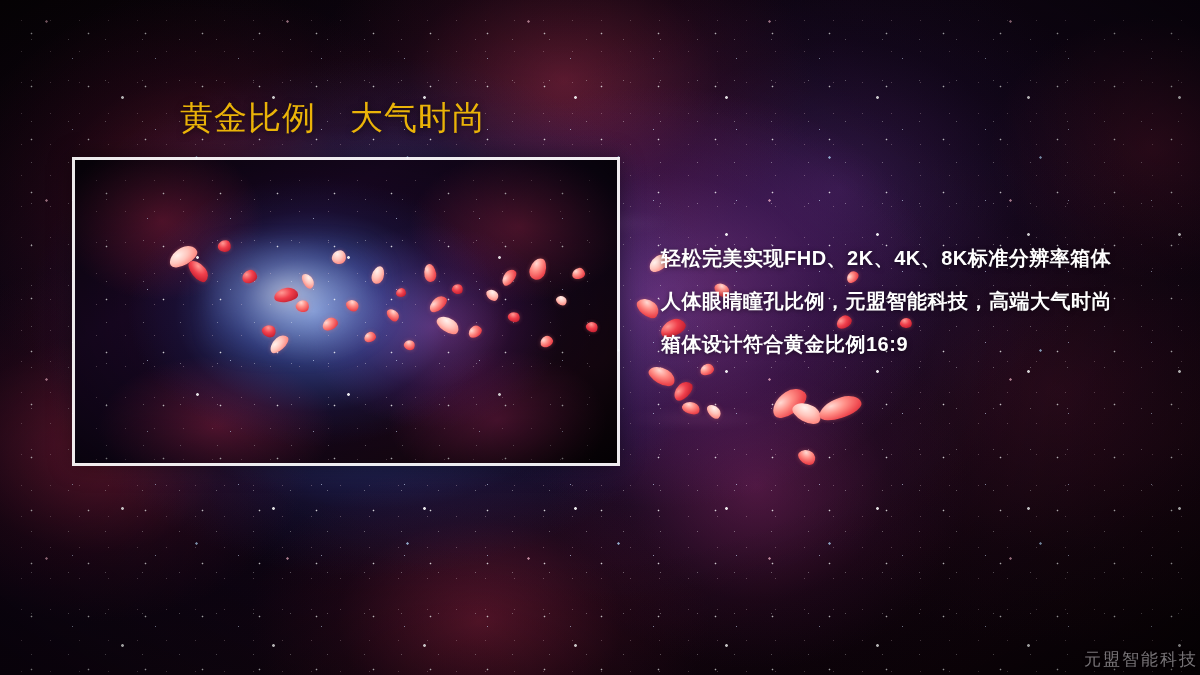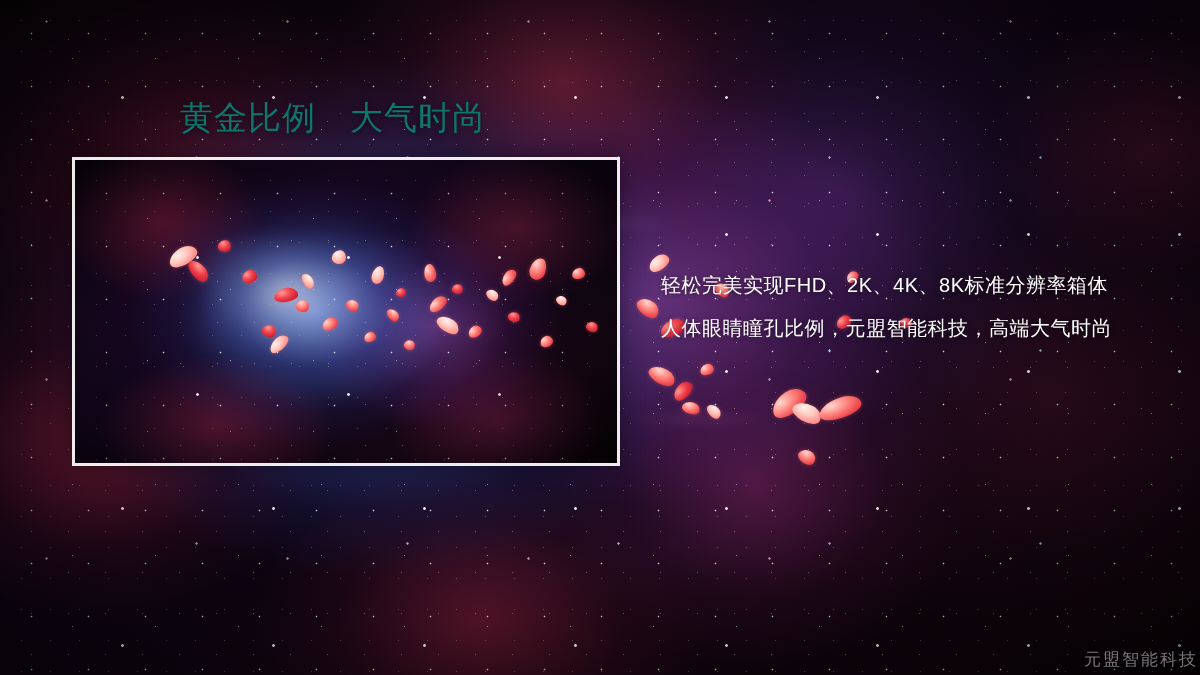--- a/index.html
+++ b/index.html
@@ -123,29 +123,30 @@
     filter:blur(8px);
   }
   .photo-vig{
     position:absolute; inset:0;
     background:radial-gradient(ellipse 72% 80% at 46% 50%, rgba(0,0,0,0) 42%, rgba(0,0,0,.34) 76%, rgba(0,0,0,.70) 100%);
   }
 
   
   .title{
     position:absolute; left:180px; top:99px;
-    font-size:33px; line-height:1.15; color:#0f766e;
+    font-size:33px; line-height:1.15; color:#eab308;
     letter-spacing:1px; white-space:pre;
     text-shadow:0 1px 6px rgba(0,0,0,.55);
   }
   .body-text{
-    position:absolute; left:661px; top:264px;
+    position:absolute; left:661px; top:237px;
     color:#ffffff; font-size:20px; line-height:43px;
     letter-spacing:.5px; white-space:nowrap;
     text-shadow:0 1px 5px rgba(0,0,0,.55);
+    font-weight:bold;
   }
   .body-text .line{ display:block; }
 
   .watermark{
     position:absolute; right:2px; bottom:4px;
     font-size:17px; letter-spacing:2px;
     color:rgba(190,185,190,.62);
     text-shadow:0 1px 3px rgba(0,0,0,.6);
   }
 </style>
@@ -219,17 +220,18 @@
       <div class="petal" style="left: 714px; top: 284px; width: 16px; height: 12px; transform: rotate(44deg);"></div>
       <div class="petal deep" style="left: 900px; top: 318px; width: 12px; height: 10px; transform: rotate(12deg);"></div>
       <div class="petal" style="left: 846px; top: 272px; width: 13px; height: 10px; transform: rotate(-40deg);"></div>
     </div>
 
   <div class="title">黄金比例　大气时尚</div>
 
   <div class="body-text">
     <span class="line">轻松完美实现FHD、2K、4K、8K标准分辨率箱体</span>
     <span class="line">人体眼睛瞳孔比例，元盟智能科技，高端大气时尚</span>
+    <span class="line">箱体设计符合黄金比例16:9</span>
   </div>
 
   <div class="watermark">元盟智能科技</div>
 
 </div>
 
 </body></html>

